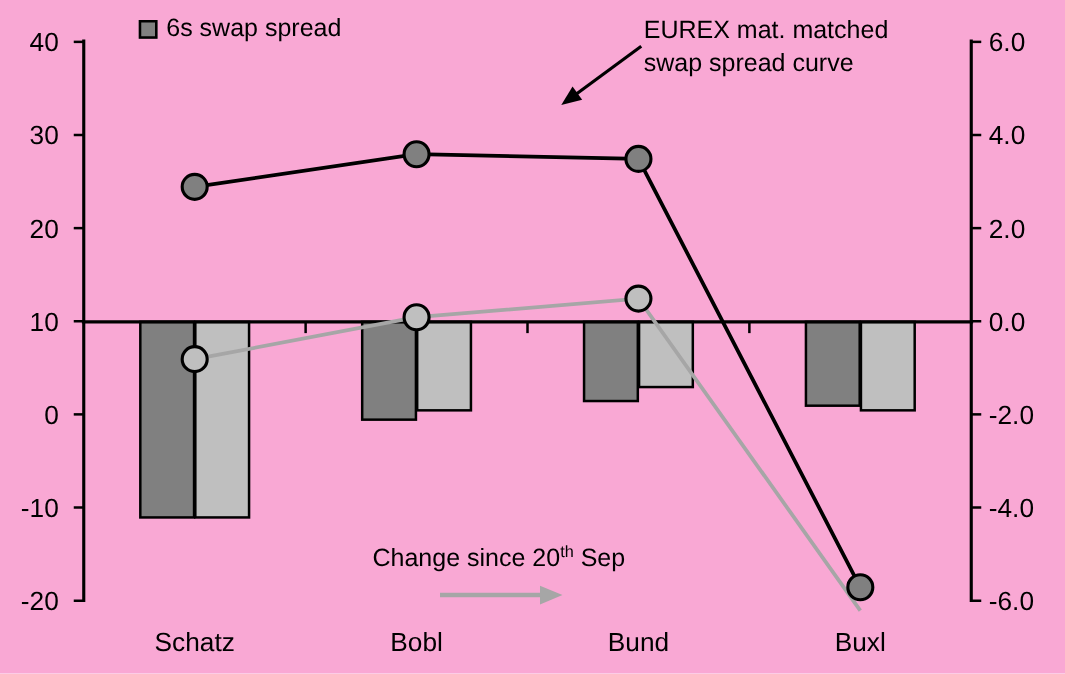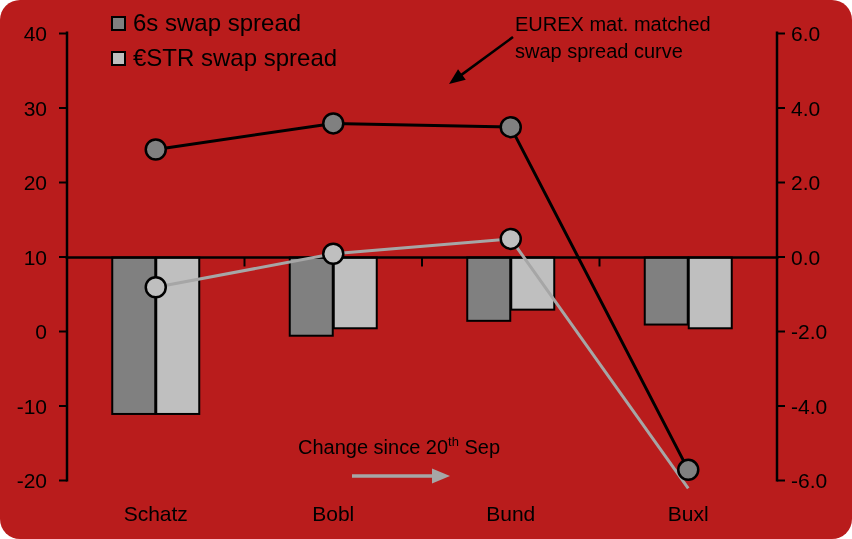--- a/index.html
+++ b/index.html
@@ -1,25 +1,25 @@
 <!DOCTYPE html>
 <html><head>
 <meta charset="utf-8">
 <style>
   * { margin:0; padding:0; box-sizing:border-box; }
   html,body { width:852px; height:539px; background:#ffffff; overflow:hidden;
               font-family:"Liberation Sans", sans-serif; }
-  #stage { position:relative; width:852px; height:539px; background:#b91c1c;border-radius:20px; }
+  #stage { position:relative; width:852px; height:539px; background:#f9a8d4; }
   #plot { position:absolute; left:0; top:0; }
   #plot text { font-family:"Liberation Sans", sans-serif; font-size:21px; fill:#000; }
 
   .legend { position:absolute; left:111px; top:11px; }
   .legend-item { display:flex; align-items:center; height:24px; margin-bottom:11px; }
   .swatch { width:15px; height:15px; border:2px solid #000; margin-right:7px; flex:0 0 auto; }
-  .legend-label { font-size:24px; color:#000; white-space:nowrap; }
+  .legend-label { font-size:20px; color:#000; white-space:nowrap; }
 
   .curve-note { position:absolute; left:515px; top:11px; font-size:20px; line-height:27px; color:#000; }
 
   .change-note { position:absolute; left:298px; top:436px; font-size:20px; color:#000; white-space:nowrap; }
   .change-note sup { font-size:13px; line-height:0; vertical-align:super; }
 </style>
 </head>
 <body>
 
 <div id="stage">
@@ -83,24 +83,20 @@
       <polygon points="449,84 458.0486591029971,69.29041916172498 465.7434826408276,79.76847674515376" fill="#000000"></polygon>
       <line x1="352" y1="476" x2="433" y2="476" stroke="#a6a6a6" stroke-width="3.5"></line>
       <polygon points="450,476 432,483.5 432,468.5" fill="#a6a6a6"></polygon>
     </svg>
 
   <div class="legend">
     <div class="legend-item">
       <span class="swatch" style="background: rgb(128, 128, 128);"></span>
       <span class="legend-label">6s swap spread</span>
     </div>
-    <div class="legend-item">
-      <span class="swatch" style="background: rgb(191, 191, 191);"></span>
-      <span class="legend-label">€STR swap spread</span>
-    </div>
   </div>
 
   <div class="curve-note">
     <div>EUREX mat. matched</div>
     <div>swap spread curve</div>
   </div>
 
   <div class="change-note"><span>Change since 20</span><sup>th</sup><span> Sep</span></div>
 </div>
 

